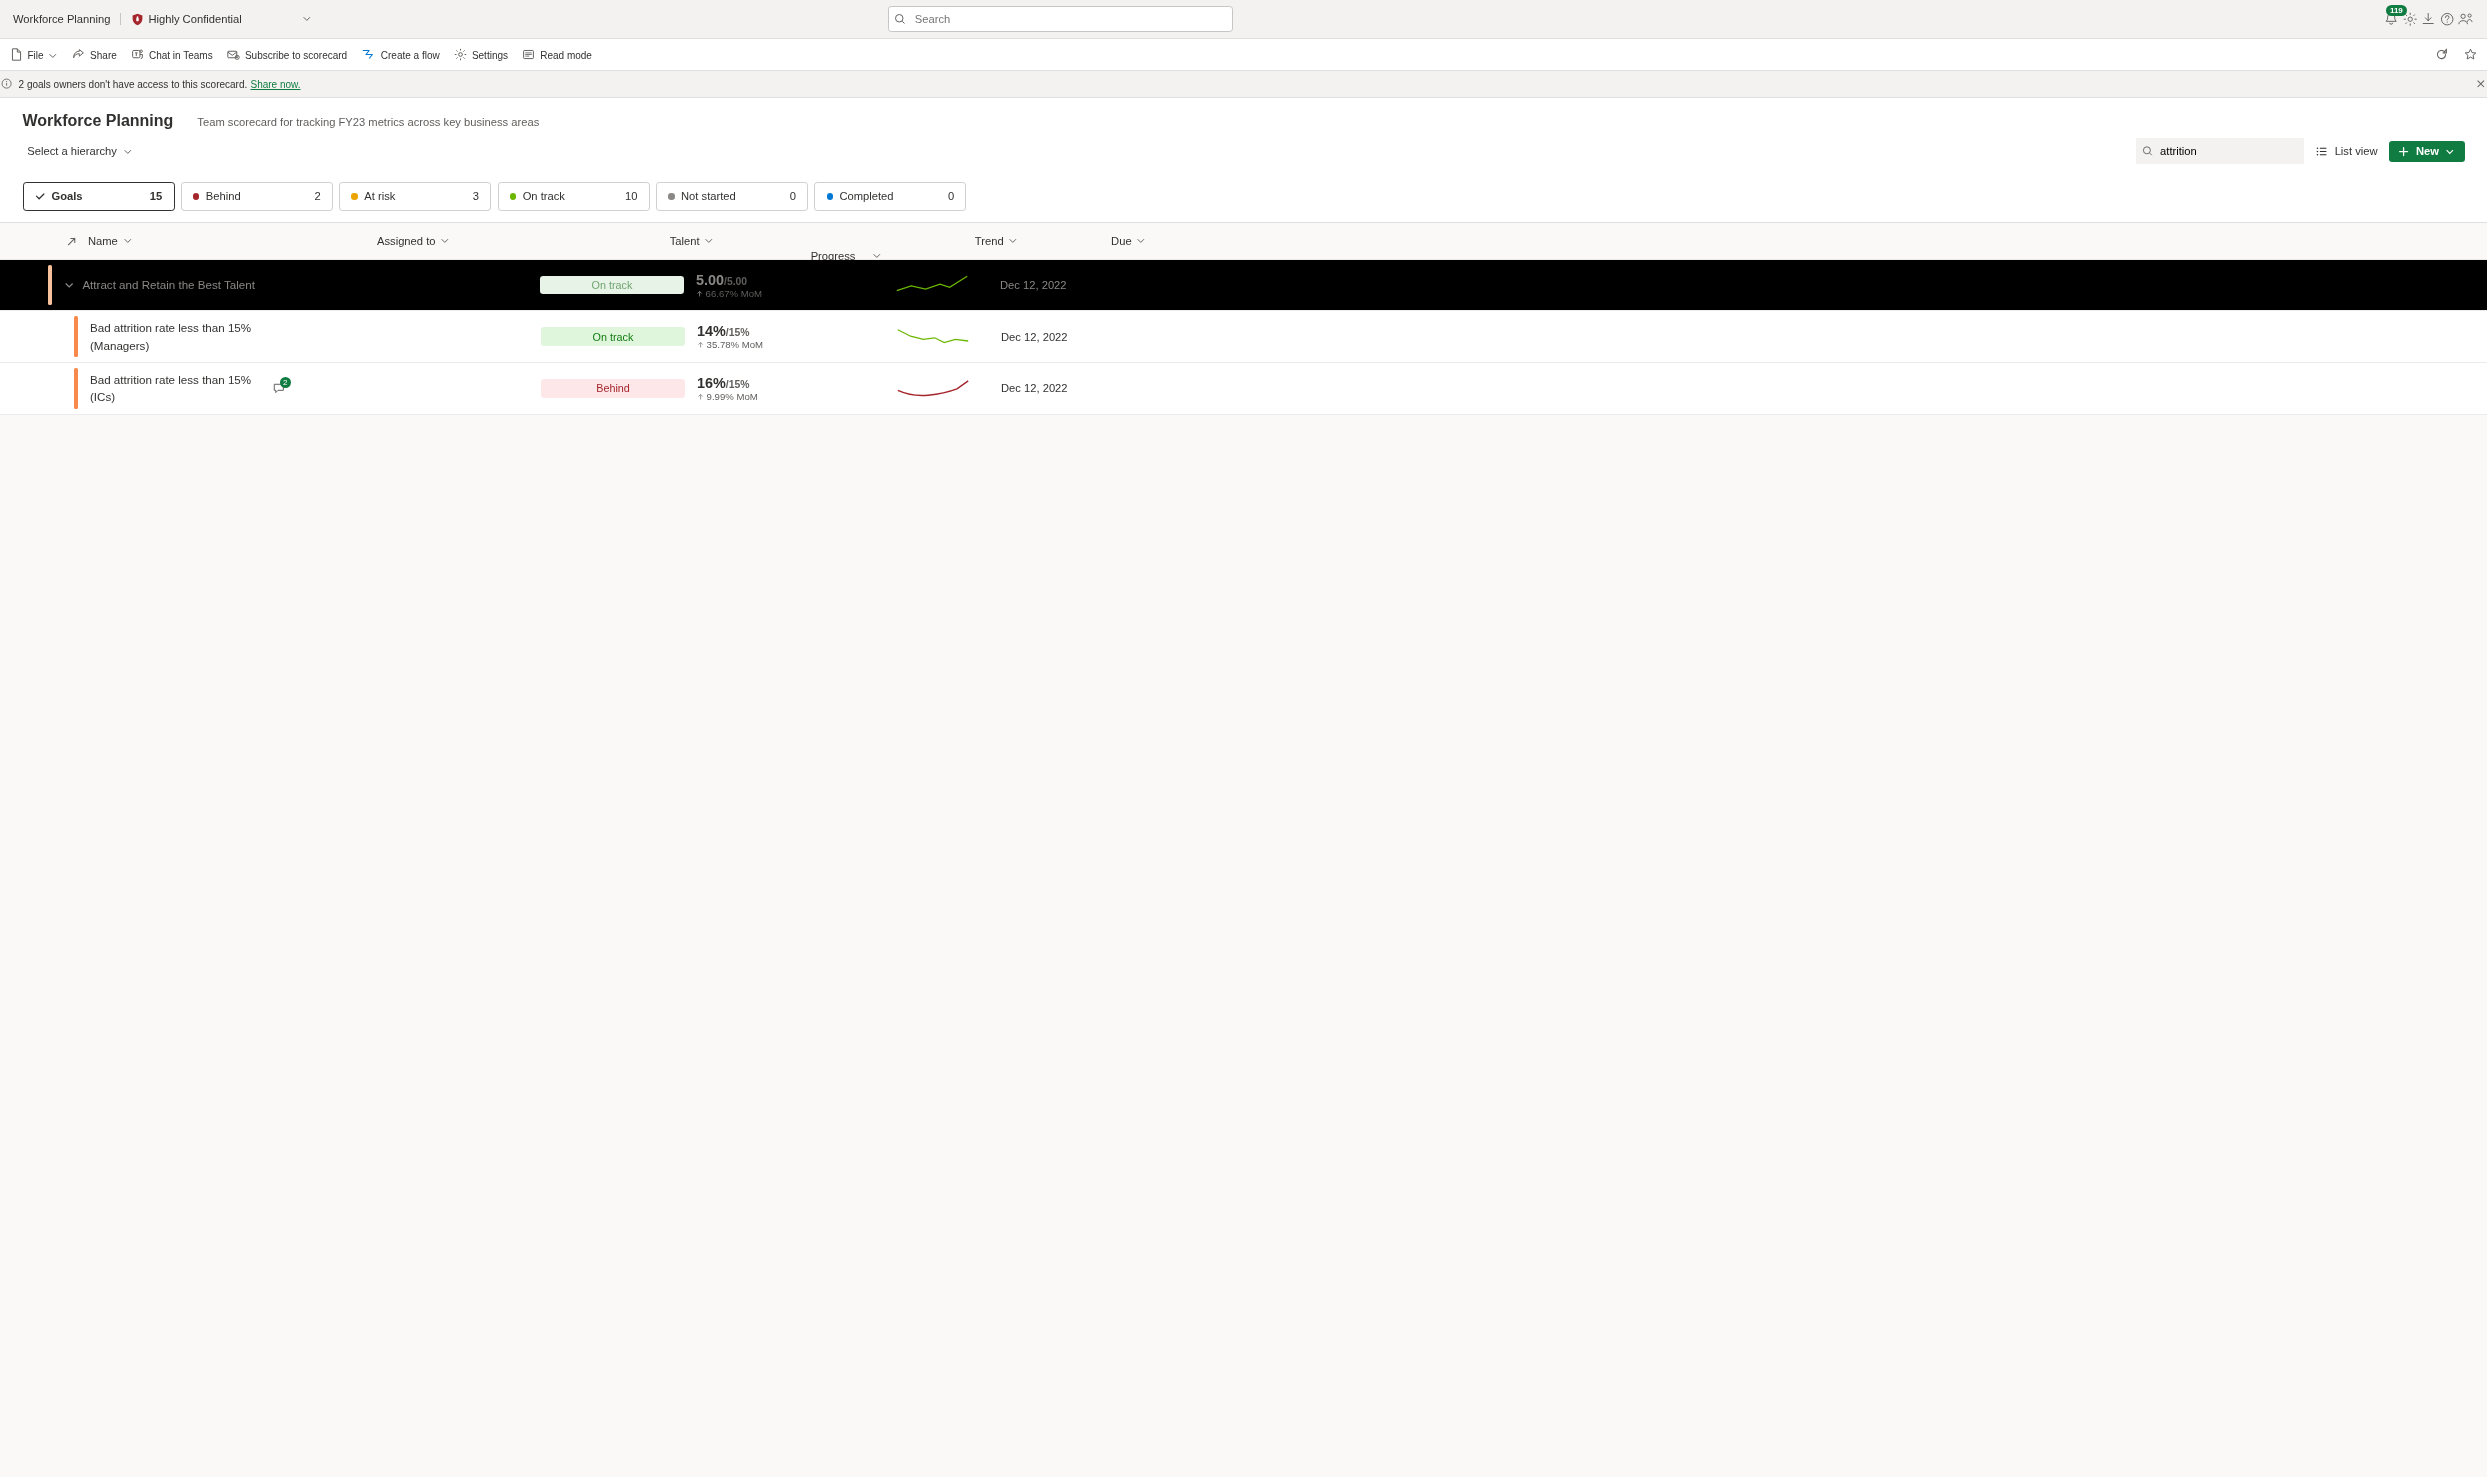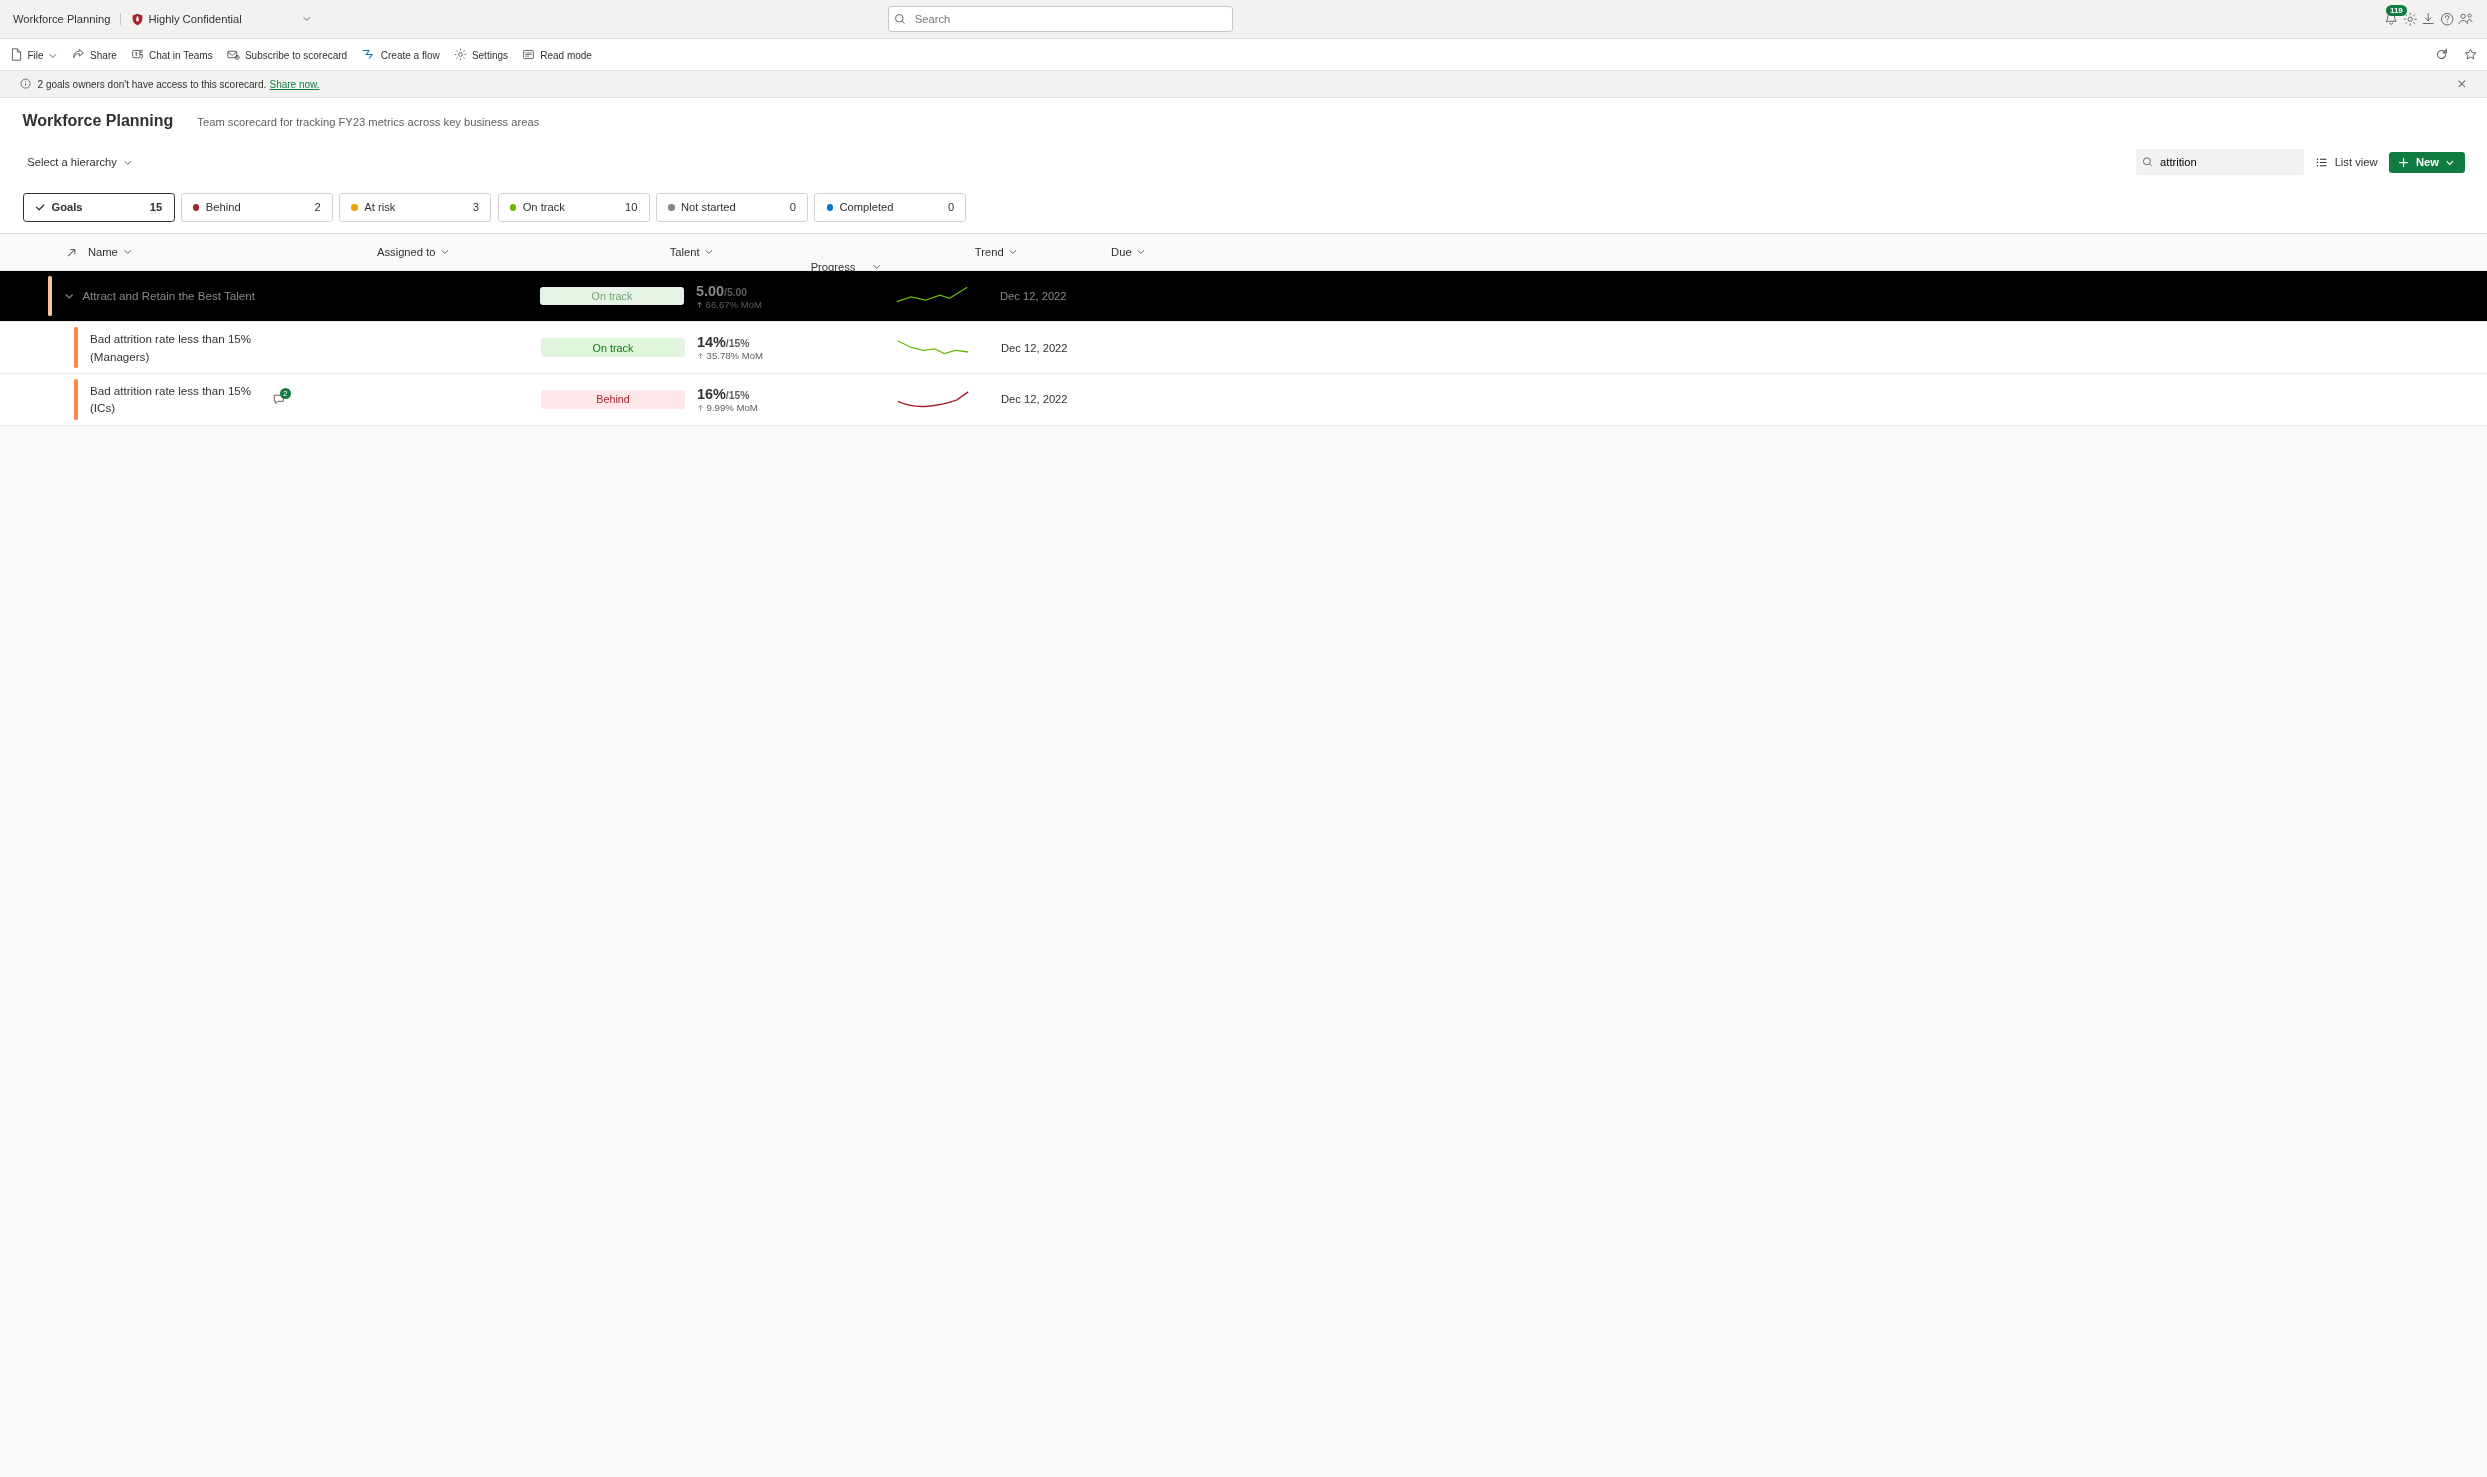--- a/index.html
+++ b/index.html
@@ -19,30 +19,30 @@
   .notif .badge { position: absolute; top: -6.4px; right: -8px; background: #107c41; color: #fff; font-size: 8px; font-weight: 600; padding: 0.8px 4px; border-radius: 6.4px; }
 
   
   .cmdbar { display: flex; align-items: center; height: 32px; padding: 0 9.6px; background: #fff; border-bottom: 0.8px solid #e1dfdd; gap: 14.4px; }
   .cmdbar .cmd { display: flex; align-items: flex-end; gap: 4.8px; color: #323130; font-size: 10px; cursor: pointer; }
   .cmdbar .cmd svg, .cmdbar .cmd .icon { flex-shrink: 0; }
   .cmdbar .spacer { flex: 1; }
   .cmdbar .right { display: flex; align-items: center; gap: 16px; color: #605e5c; }
 
   
-  .infobar { display: flex; align-items: center; height: 27px; padding: 0 20px; background: #f3f2f1; border-bottom: 0.8px solid #e1dfdd; font-size: 10px; color: #323130; }
+  .infobar { display: flex; align-items: center; height: 27px; padding: 0 1px; background: #f3f2f1; border-bottom: 0.8px solid #e1dfdd; font-size: 10px; color: #323130; }
   .infobar .link { color: #107c41; text-decoration: underline; margin-left: 3.2px; cursor: pointer; }
   .infobar .close { margin-left: auto; color: #605e5c; cursor: pointer; }
 
   
   .page-head { padding: 14.4px 22.5px 6.4px 22.5px; background: #fff; }
   .page-head .row1 { display: flex; align-items: baseline; gap: 24px; }
   .page-head h1 { font-size: 16px; font-weight: 600; color: #323130; }
   .page-head .desc { font-size: 11.2px; color: #605e5c; }
-  .page-head .row2 { display: flex; align-items: center; margin-top: 19px; gap: 11.2px; }
+  .page-head .row2 { display: flex; align-items: center; margin-top: 8px; gap: 11.2px; }
   .page-head .hierarchy { display: flex; align-items: center; gap: 6.4px; font-size: 11.2px; color: #323130; cursor: pointer; padding: 3.2px 4.8px; }
   .page-head .row2 .gap { flex: 1; }
   .page-head .filter-search { position: relative; width: 168px; background: #f3f2f1; border-radius: 1.6px; height: 26px; }
   .page-head .filter-search input { width: 100%; height: 100%; background: transparent; border: none; outline: none; padding: 0 6.4px 0 24px; font-size: 11.2px; }
   .page-head .filter-search .mag { position: absolute; left: 6.4px; top: 50%; transform: translateY(-50%); color: #605e5c; }
   .page-head .listview { display: flex; align-items: center; gap: 6.4px; font-size: 11.2px; cursor: pointer; }
   .page-head .newbtn { display: flex; align-items: center; gap: 6.4px; background: #107c41; color: #fff; font-size: 11.2px; font-weight: 600; padding: 4.8px 9.6px; border-radius: 3.2px; cursor: pointer; }
 
   
   .status-row { display: flex; gap: 6.4px; padding: 11.2px 22.5px 11.2px 22.5px; background: #fff; border-bottom: 0.8px solid #e1dfdd; }

